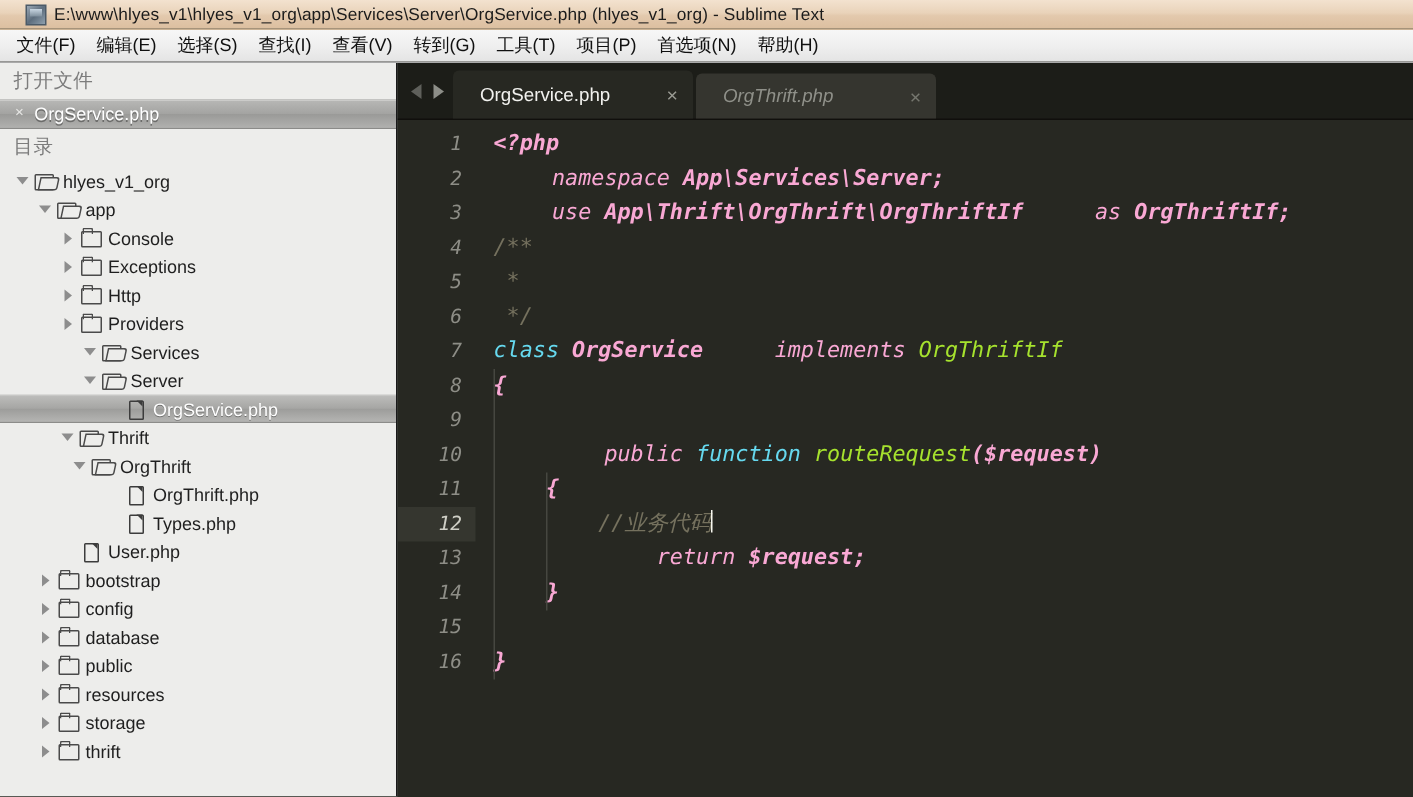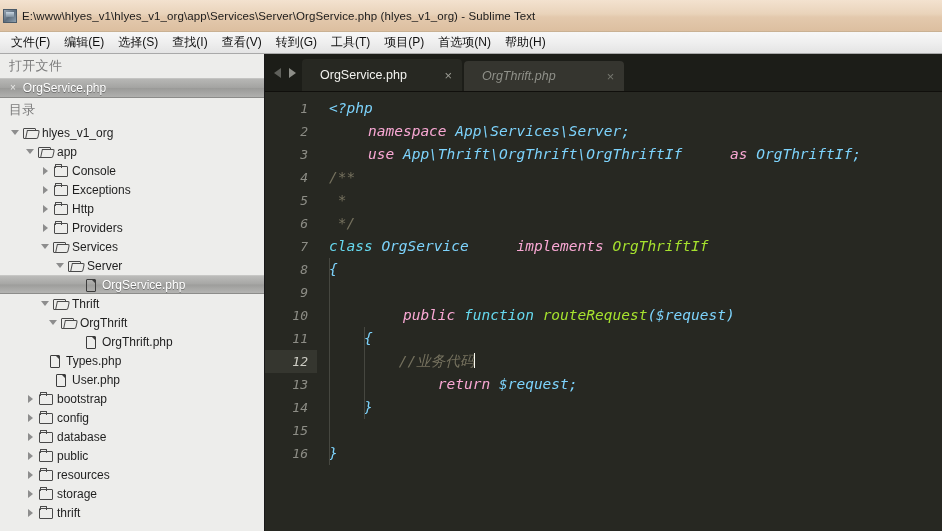--- a/index.html
+++ b/index.html
@@ -5,25 +5,25 @@
   * { box-sizing: border-box; margin: 0; padding: 0; }
   html, body {
     width: 942px; height: 531px;
     overflow: hidden;
     font-family: "Liberation Sans", sans-serif;
     background: #272822;
   }
 
   
   .titlebar {
-    height: 32px;
+    height: 20px;
     background: linear-gradient(to bottom, #f3e2cf 0%, #e9d3ba 45%, #e3c9ad 55%, #dcbfa0 100%);
     display: flex;
     align-items: center;
-    padding-left: 3px;
+    padding-left: 17px;
     border-bottom: 1px solid #c9b193;
     position: relative;
   }
   .app-icon {
     width: 14px; height: 14px;
     margin-right: 5px;
     background: linear-gradient(135deg, #9aa7b4 0%, #5d6d7d 50%, #8fa0ae 100%);
     border: 1px solid #4b5a68;
     position: relative;
     flex: 0 0 auto;
@@ -311,21 +311,21 @@
   .guide {
     position: absolute;
     width: 1px;
     background: #464740;
   }
   .tok-kw      { color: #f9a8d4; margin-left: 39px; }
   .tok-kw2     { color: #66d9ef; font-style: italic; }
   .tok-type    { color: #a6e22e; }
   .tok-fn      { color: #a6e22e; }
   .tok-cmt     { color: #75715e; }
-  .tok-plain   { color: #7dd3fc; }
+  .tok-plain   { color: #f9a8d4; font-weight: bold; }
   .caret {
     display: inline-block;
     width: 1px;
     height: 15px;
     background: #f8f8f0;
     vertical-align: -2px;
   }
 </style>
 </head>
 <body>
@@ -383,21 +383,21 @@
         <div class="trow" style="padding-left: 40px;">
           <span class="arrow closed"></span>
           <span class="ficon folder"></span>
           <span class="tlabel">Http</span>
         </div>
         <div class="trow" style="padding-left: 40px;">
           <span class="arrow closed"></span>
           <span class="ficon folder"></span>
           <span class="tlabel">Providers</span>
         </div>
-        <div class="trow" style="padding-left: 40px;">
+        <div class="trow" style="padding-left: 55px;">
           <span class="arrow open"></span>
           <span class="ficon folder-open"></span>
           <span class="tlabel">Services</span>
         </div>
         <div class="trow" style="padding-left: 55px;">
           <span class="arrow open"></span>
           <span class="ficon folder-open"></span>
           <span class="tlabel">Server</span>
         </div>
         <div class="trow selected" style="padding-left: 70px;">
@@ -413,21 +413,21 @@
         <div class="trow" style="padding-left: 48px;">
           <span class="arrow open"></span>
           <span class="ficon folder-open"></span>
           <span class="tlabel">OrgThrift</span>
         </div>
         <div class="trow" style="padding-left: 70px;">
           <span class="arrow"></span>
           <span class="ficon file"></span>
           <span class="tlabel">OrgThrift.php</span>
         </div>
-        <div class="trow" style="padding-left: 34px;">
+        <div class="trow" style="padding-left: 70px;">
           <span class="arrow"></span>
           <span class="ficon file"></span>
           <span class="tlabel">Types.php</span>
         </div>
         <div class="trow" style="padding-left: 40px;">
           <span class="arrow"></span>
           <span class="ficon file"></span>
           <span class="tlabel">User.php</span>
         </div>
         <div class="trow" style="padding-left: 25px;">

